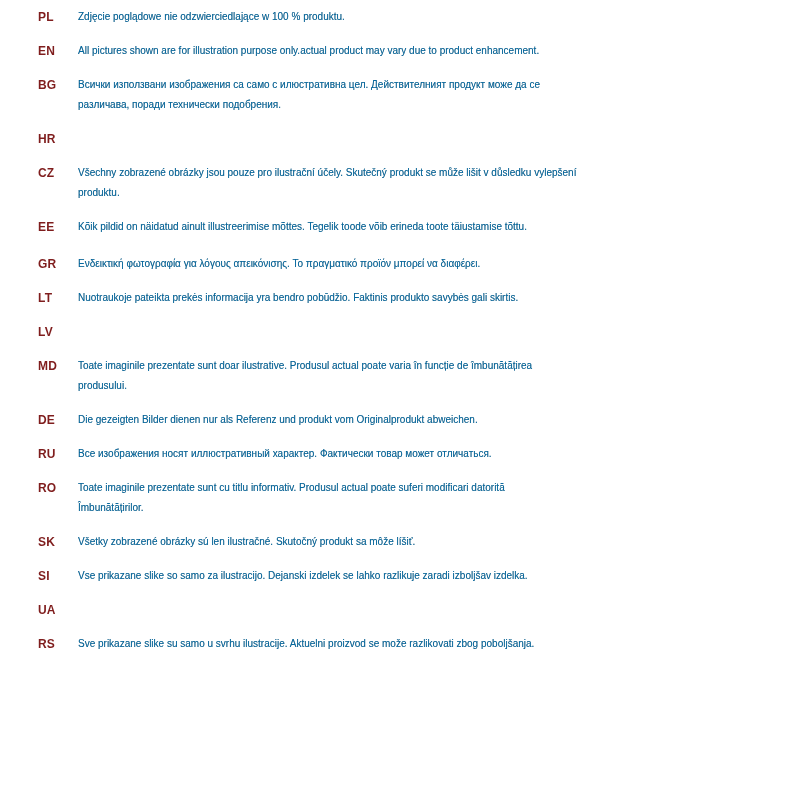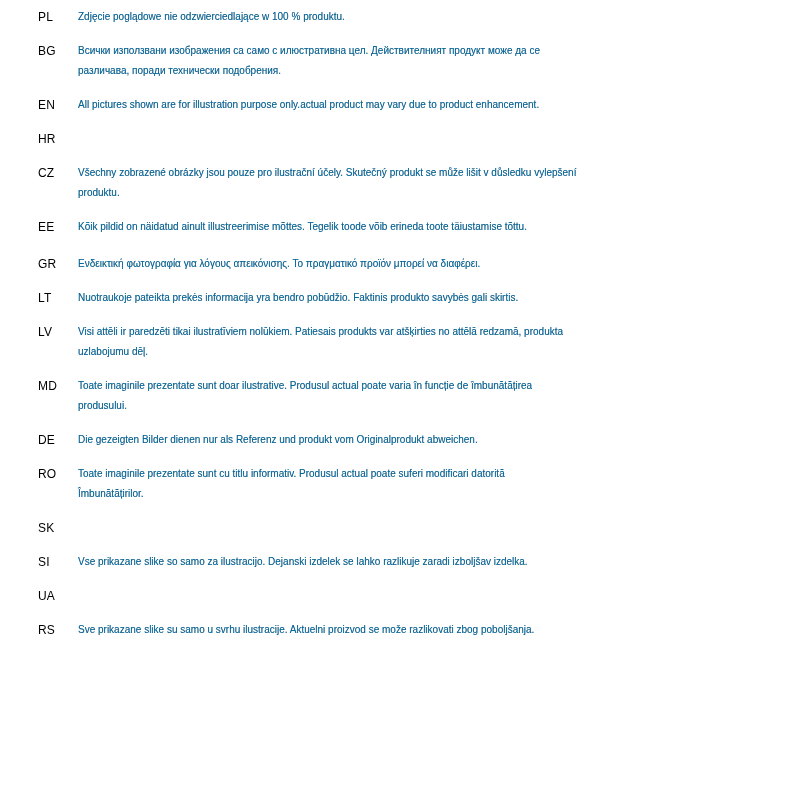--- a/index.html
+++ b/index.html
@@ -23,23 +23,23 @@
   }
   .row {
     display: flex;
     align-items: flex-start;
     margin-bottom: 14px;
   }
   .code {
     flex: 0 0 40px;
     width: 40px;
     font-size: 12px;
-    font-weight: normal;
+    font-weight: bold;
     line-height: 20px;
-    color: #000000;
+    color: #7f1d1d;
     letter-spacing: 0.2px;
   }
   .text {
     font-size: 10px;
     line-height: 20px;
     color: #0369a1;
     max-width: 712px;
     text-shadow: 0 0 0.5px rgba(40,40,40,0.45);
   }
   .ln {
@@ -53,31 +53,31 @@
 <body>
 
 <main class="page">
   <div>
       <div class="row" data-row="PL">
         <span class="code">PL</span>
         <div class="text">
           <span class="ln">Zdjęcie poglądowe nie odzwierciedlające w 100 % produktu.</span>
         </div>
       </div>
+      <div class="row" data-row="EN">
+        <span class="code">EN</span>
+        <div class="text">
+          <span class="ln">All pictures shown are for illustration purpose only.actual product may vary due to product enhancement.</span>
+        </div>
+      </div>
       <div class="row" data-row="BG">
         <span class="code">BG</span>
         <div class="text">
           <span class="ln">Всички използвани изображения са само с илюстративна цел. Действителният продукт може да се</span>
           <span class="ln">различава, поради технически подобрения.</span>
-        </div>
-      </div>
-      <div class="row" data-row="EN">
-        <span class="code">EN</span>
-        <div class="text">
-          <span class="ln">All pictures shown are for illustration purpose only.actual product may vary due to product enhancement.</span>
         </div>
       </div>
       <div class="row" data-row="HR">
         <span class="code">HR</span>
       </div>
       <div class="row" data-row="CZ">
         <span class="code">CZ</span>
         <div class="text">
           <span class="ln">Všechny zobrazené obrázky jsou pouze pro ilustrační účely. Skutečný produkt se může lišit v důsledku vylepšení</span>
           <span class="ln">produktu.</span>
@@ -96,47 +96,52 @@
         </div>
       </div>
       <div class="row" data-row="LT">
         <span class="code">LT</span>
         <div class="text">
           <span class="ln">Nuotraukoje pateikta prekės informacija yra bendro pobūdžio. Faktinis produkto savybės gali skirtis.</span>
         </div>
       </div>
       <div class="row" data-row="LV">
         <span class="code">LV</span>
-        <div class="text">
-          <span class="ln">Visi attēli ir paredzēti tikai ilustratīviem nolūkiem. Patiesais produkts var atšķirties no attēlā redzamā, produkta</span>
-          <span class="ln">uzlabojumu dēļ.</span>
-        </div>
       </div>
       <div class="row" data-row="MD">
         <span class="code">MD</span>
         <div class="text">
           <span class="ln">Toate imaginile prezentate sunt doar ilustrative. Produsul actual poate varia în funcție de îmbunătățirea</span>
           <span class="ln">produsului.</span>
         </div>
       </div>
       <div class="row" data-row="DE">
         <span class="code">DE</span>
         <div class="text">
           <span class="ln">Die gezeigten Bilder dienen nur als Referenz und produkt vom Originalprodukt abweichen.</span>
         </div>
       </div>
+      <div class="row" data-row="RU">
+        <span class="code">RU</span>
+        <div class="text">
+          <span class="ln">Все изображения носят иллюстративный характер. Фактически товар может отличаться.</span>
+        </div>
+      </div>
       <div class="row" data-row="RO">
         <span class="code">RO</span>
         <div class="text">
           <span class="ln">Toate imaginile prezentate sunt cu titlu informativ. Produsul actual poate suferi modificari datorită</span>
           <span class="ln">Îmbunătățirilor.</span>
         </div>
       </div>
       <div class="row" data-row="SK">
         <span class="code">SK</span>
+        <div class="text">
+          <span class="ln">Všetky zobrazené obrázky sú len ilustračné. Skutočný produkt sa môže líšiť.</span>
+        </div>
       </div>
       <div class="row" data-row="SI">
         <span class="code">SI</span>
         <div class="text">
           <span class="ln">Vse prikazane slike so samo za ilustracijo. Dejanski izdelek se lahko razlikuje zaradi izboljšav izdelka.</span>
         </div>
       </div>
       <div class="row" data-row="UA">
         <span class="code">UA</span>
       </div>

